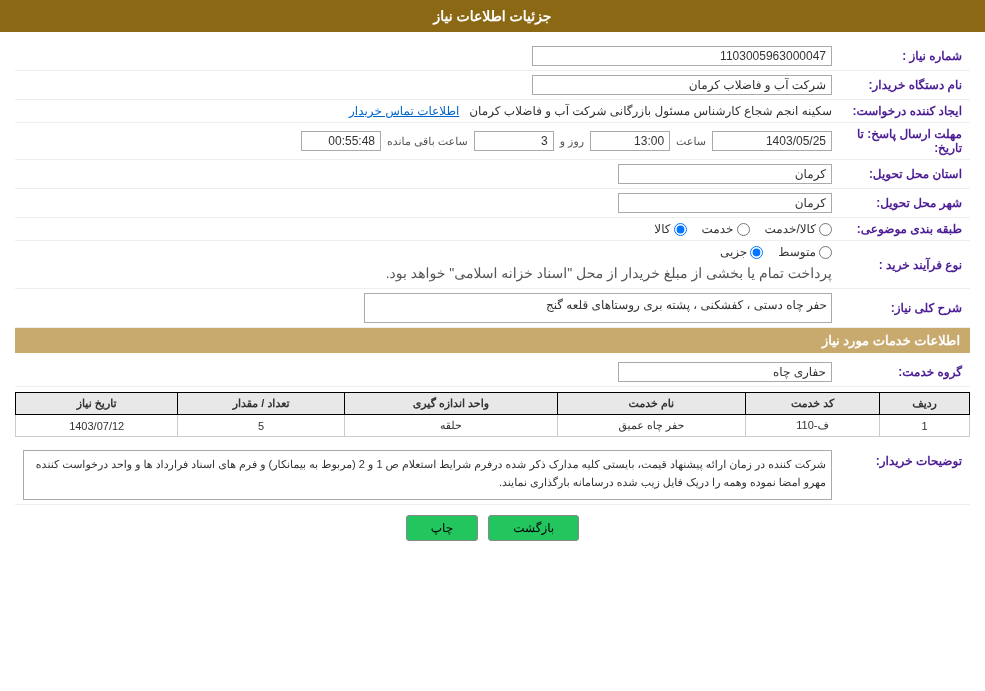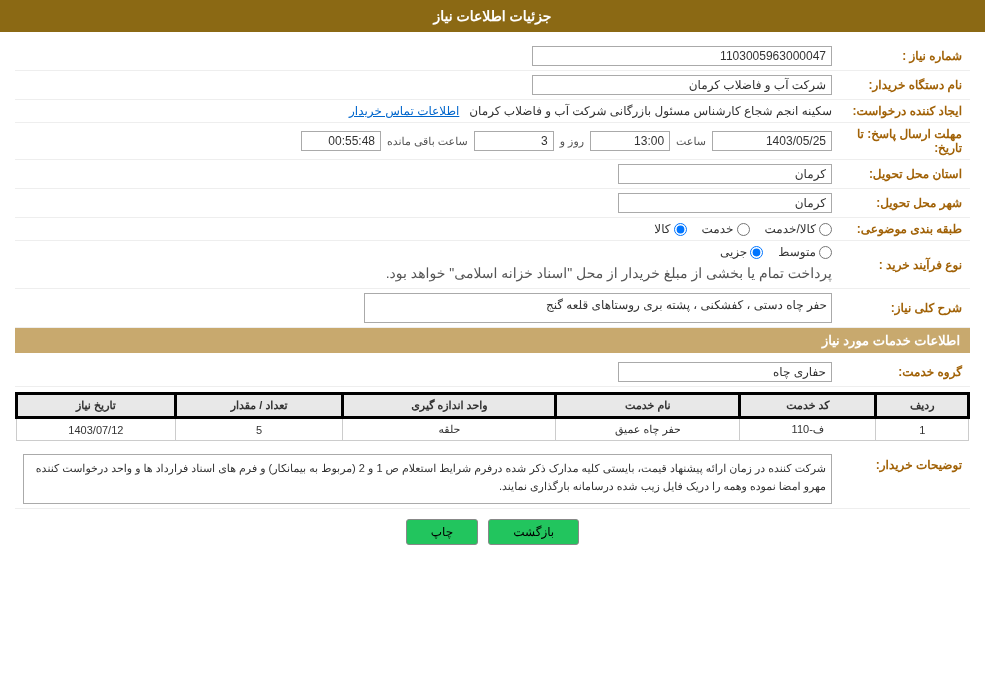--- a/index.html
+++ b/index.html
@@ -33,21 +33,21 @@
       align-items: center;
       padding: 4px 8px;
       border-bottom: 1px solid #eee;
     }
     .form-row:last-child {
       border-bottom: none;
     }
     .label-cell {
       width: 130px;
       text-align: right;
-      color: #a16207;
+      color: #4c1d95;
       font-weight: bold;
       padding-left: 8px;
       flex-shrink: 0;
     }
     .value-cell {
       flex: 1;
       display: flex;
       align-items: center;
     }
     .input-box {
@@ -94,21 +94,21 @@
     .table-section {
       margin: 5px 0;
     }
     .data-table {
       width: 100%;
       border-collapse: collapse;
       font-size: 11px;
     }
     .data-table th {
       background: #e8e8e8;
-      border: 3px solid #000000;
+      border: 1px solid #000000;
       padding: 4px 6px;
       text-align: center;
       font-weight: bold;
     }
     .data-table td {
       border: 1px solid #ccc;
       padding: 4px 6px;
       text-align: center;
     }
     .data-table tr:nth-child(even) {

